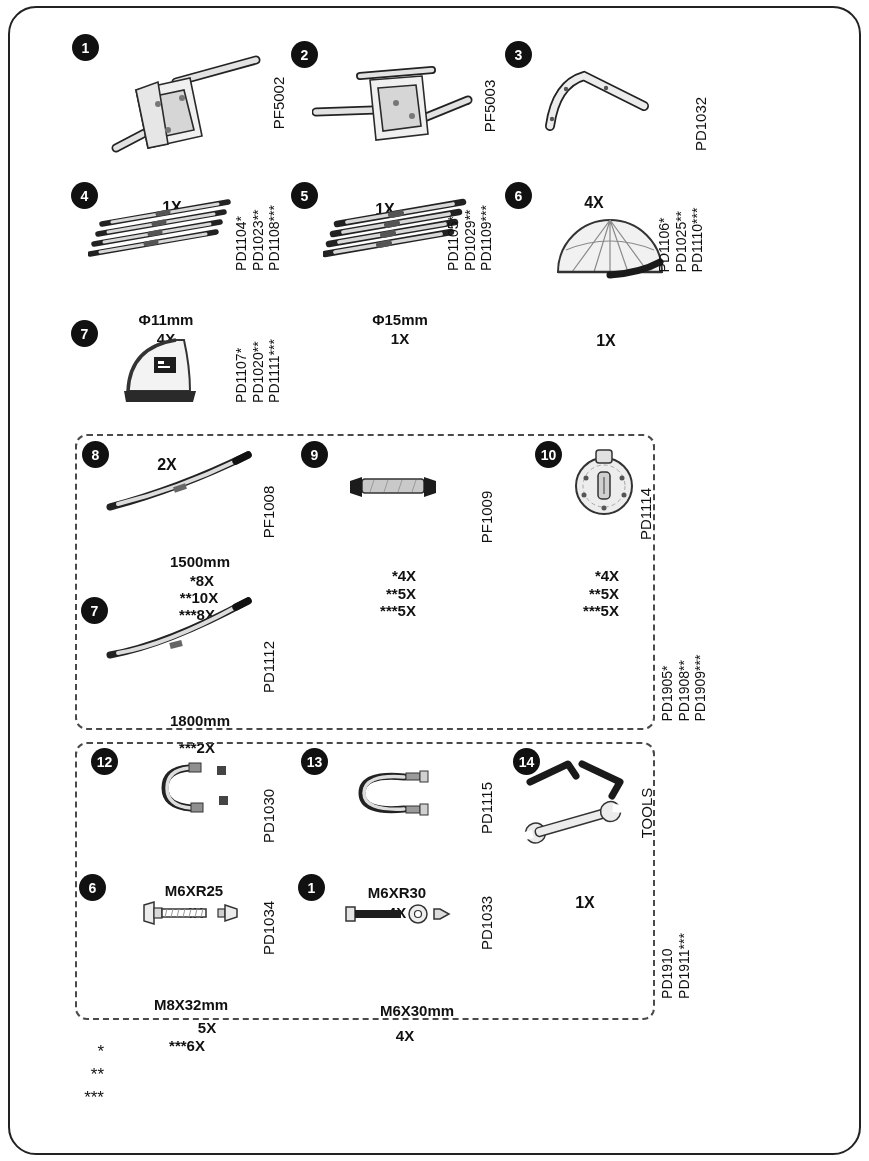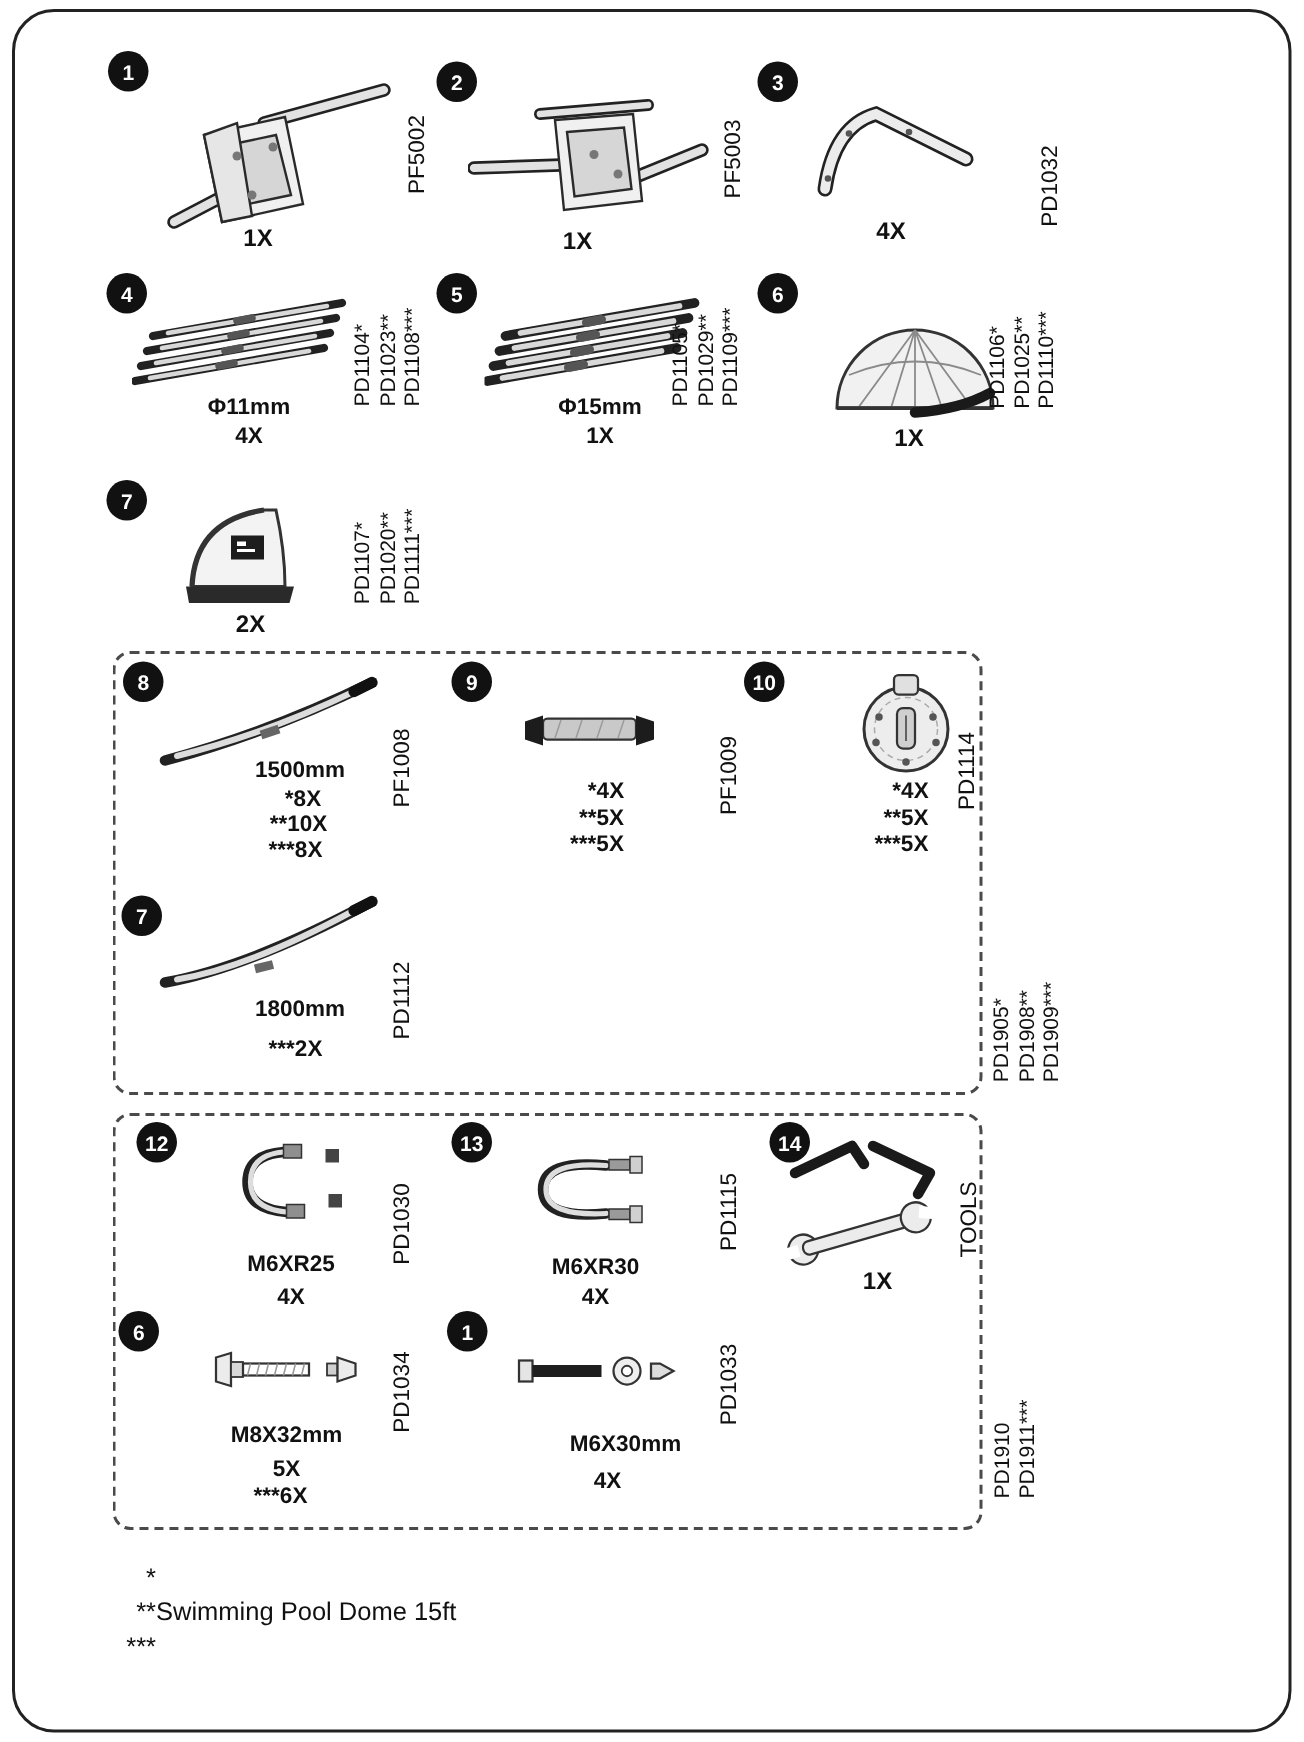--- a/index.html
+++ b/index.html
@@ -5,21 +5,21 @@
   * { margin:0; padding:0; box-sizing:border-box; }
   html,body { background:#ffffff; }
   body { font-family:"Liberation Sans","DejaVu Sans",sans-serif; color:#111; }
   .page { position:relative; width:869px; height:1161px; background:#fff; overflow:hidden; }
   .frame { position:absolute; left:8px; top:6px; width:853px; height:1149px;
            border:2.5px solid #222; border-radius:28px; }
   .badge { position:absolute; width:27px; height:27px; border-radius:50%;
            background:#111; color:#fff; font-weight:bold; font-size:14px;
            display:flex; align-items:center; justify-content:center; }
   .txt { position:absolute; transform:translateX(-50%); text-align:center;
-         white-space:nowrap; color:#111; }
+         white-space:nowrap; color:#111;margin-top:48px; }
   .b16 { font-weight:bold; font-size:16px; }
   .b15 { font-weight:bold; font-size:15px; }
   .vcode { position:absolute; font-size:15px; color:#111; white-space:nowrap;
            transform:translate(-50%,-50%) rotate(-90deg); }
   .vgroup { position:absolute; transform:translate(-50%,-50%) rotate(-90deg);
             font-size:14px; color:#111; text-align:left; line-height:1.18;
             white-space:nowrap; }
   .vgroup span { display:block; }
   .dashbox { position:absolute; border:2px dashed #4a4a4a; border-radius:12px; }
   .art { position:absolute; }
@@ -180,21 +180,21 @@
     <line x1="56" y1="13" x2="52" y2="25" stroke="#9b9b9b" stroke-width="1"></line>
     <line x1="70" y1="13" x2="66" y2="25" stroke="#9b9b9b" stroke-width="1"></line>
     <path d="M16,10 L4,14 L4,26 L16,30 Z" fill="#1c1c1c"></path>
     <path d="M78,10 L90,14 L90,26 L78,30 Z" fill="#1c1c1c"></path>
   </svg>
   <div class="txt b15" style="left:404px;top:519px">*4X</div>
   <div class="txt b15" style="left:401px;top:537px">**5X</div>
   <div class="txt b15" style="left:398px;top:554px">***5X</div>
   <div class="vcode" style="left:486px;top:517px">PF1009</div>
 
-  <div class="badge" style="left:496px;top:441px">10</div>
+  <div class="badge" style="left:535px;top:441px">10</div>
   <svg class="art" style="left:568px;top:446px" width="72" height="70" viewBox="0 0 72 70">
     <circle cx="36" cy="40" r="28" fill="#ededed" stroke="#333" stroke-width="2"></circle>
     <circle cx="36" cy="40" r="21" fill="none" stroke="#aaa" stroke-width="1" stroke-dasharray="4 3"></circle>
     <rect x="28" y="4" width="16" height="13" rx="3" fill="#e0e0e0" stroke="#333" stroke-width="1.5"></rect>
     <rect x="30" y="26" width="12" height="27" rx="4" fill="#cfcfcf" stroke="#333" stroke-width="1.5"></rect>
     <line x1="36" y1="31" x2="36" y2="48" stroke="#555" stroke-width="1.2"></line>
     <circle cx="18" cy="32" r="2.5" fill="#555"></circle>
     <circle cx="54" cy="32" r="2.5" fill="#555"></circle>
     <circle cx="16" cy="49" r="2.5" fill="#555"></circle>
     <circle cx="56" cy="49" r="2.5" fill="#555"></circle>
@@ -276,21 +276,21 @@
       <line x1="39" y1="12" x2="37" y2="20"></line>
         <line x1="45" y1="12" x2="43" y2="20"></line>
       <line x1="51" y1="12" x2="49" y2="20"></line>
         <line x1="57" y1="12" x2="55" y2="20"></line>
       <line x1="63" y1="12" x2="61" y2="20"></line>
     </g>
     <rect x="78" y="12" width="7" height="8" fill="#cfcfcf" stroke="#333" stroke-width="1.2"></rect>
     <polygon points="85,8 97,12 97,20 85,24" fill="#ececec" stroke="#333" stroke-width="1.5"></polygon>
   </svg>
   <div class="txt b15" style="left:191px;top:948px">M8X32mm</div>
-  <div class="txt b15" style="left:191px;top:971px">5X</div>
+  <div class="txt b15" style="left:207px;top:971px">5X</div>
   <div class="txt b15" style="left:187px;top:989px">***6X</div>
   <div class="vcode" style="left:268px;top:928px">PD1034</div>
 
   <div class="badge" style="left:298px;top:874px">1</div>
   <svg class="art" style="left:342px;top:896px" width="112" height="36" viewBox="0 0 112 36">
     <rect x="4" y="11" width="9" height="14" fill="#e5e5e5" stroke="#333" stroke-width="1.5"></rect>
     <rect x="13" y="14" width="46" height="8" fill="#1e1e1e"></rect>
     <circle cx="76" cy="18" r="9" fill="#eeeeee" stroke="#333" stroke-width="1.5"></circle>
     <circle cx="76" cy="18" r="3.5" fill="#fff" stroke="#333" stroke-width="1.2"></circle>
     <path d="M92,13 h6 l9,5 l-9,5 h-6 z" fill="#dddddd" stroke="#333" stroke-width="1.5"></path>
@@ -303,19 +303,18 @@
     <span>PD1910</span>
     <span>PD1911***</span>
   </div>
 
   <div class="footnotes" style="left:66px;top:1040px">
     <div class="fline">
       <span class="stars">*</span>
     </div>
     <div class="fline">
       <span class="stars">**</span>
-        <span>Swimming Pool Dome 15ft</span>
     </div>
     <div class="fline">
       <span class="stars">***</span>
     </div>
   </div>
 </div>
 
 </body></html>

